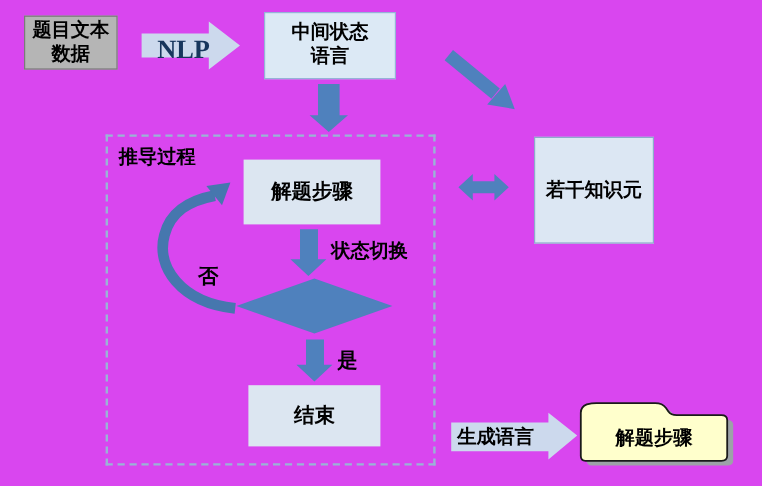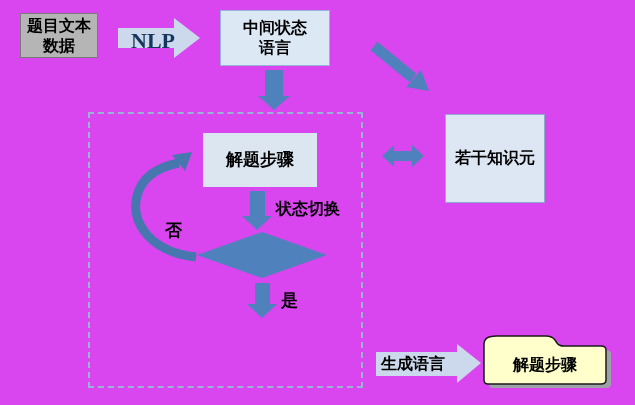--- a/index.html
+++ b/index.html
@@ -74,23 +74,25 @@
   <div class="box box-gray">题目文本
 数据</div>
 
   <div class="box box-formal">中间状态
 语言</div>
 
   <div class="box box-knowledge">若干知识元</div>
 
   <div class="box box-intermediate">解题步骤</div>
 
+  <div class="box box-end">结束</div>
 
   <div class="lbl lbl-nlp">NLP</div>
 
+  <div class="lbl lbl-derivation">推导过程</div>
 
   <div class="lbl lbl-stateswitch">状态切换</div>
 
   <div class="lbl lbl-no">否</div>
 
   <div class="lbl lbl-yes">是</div>
 
   <div class="lbl lbl-generate">生成语言</div>
 
 

